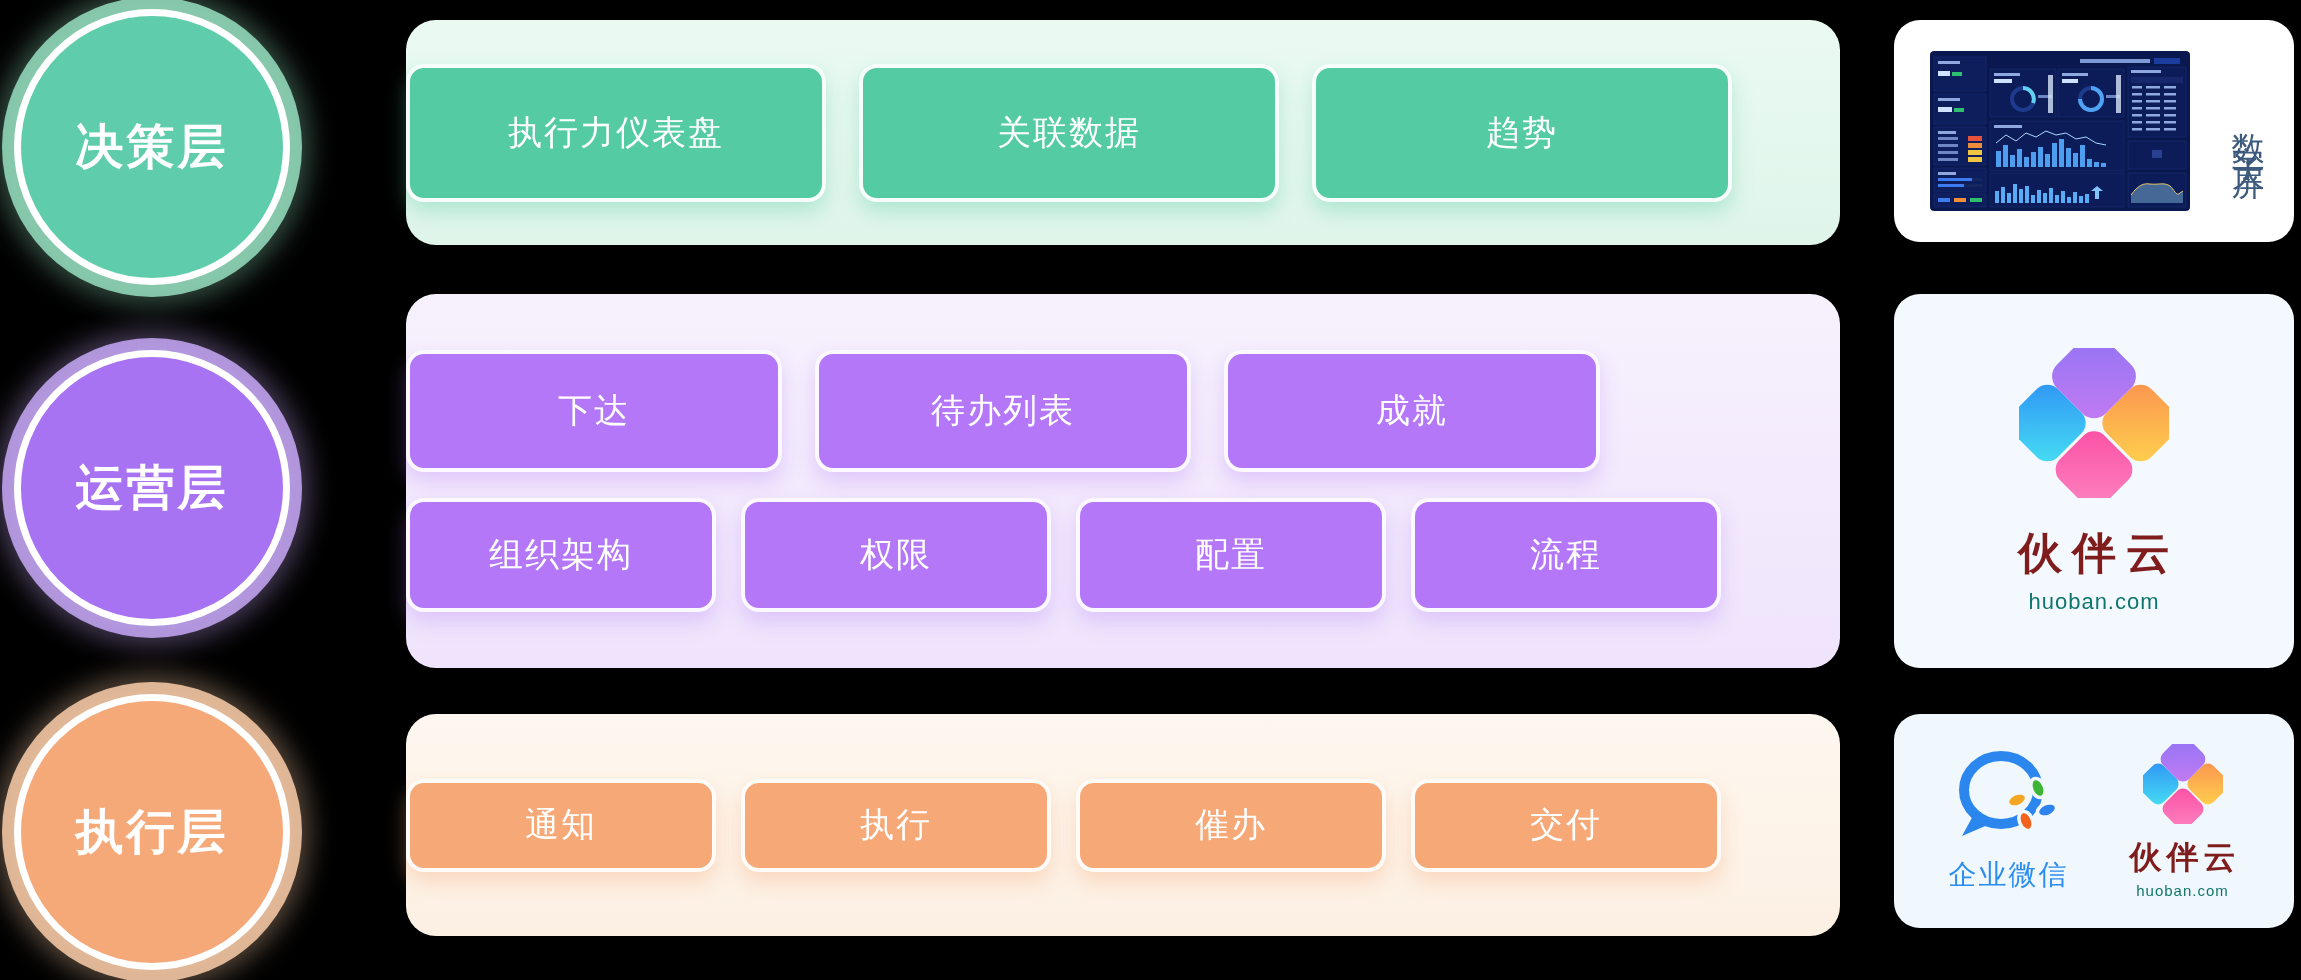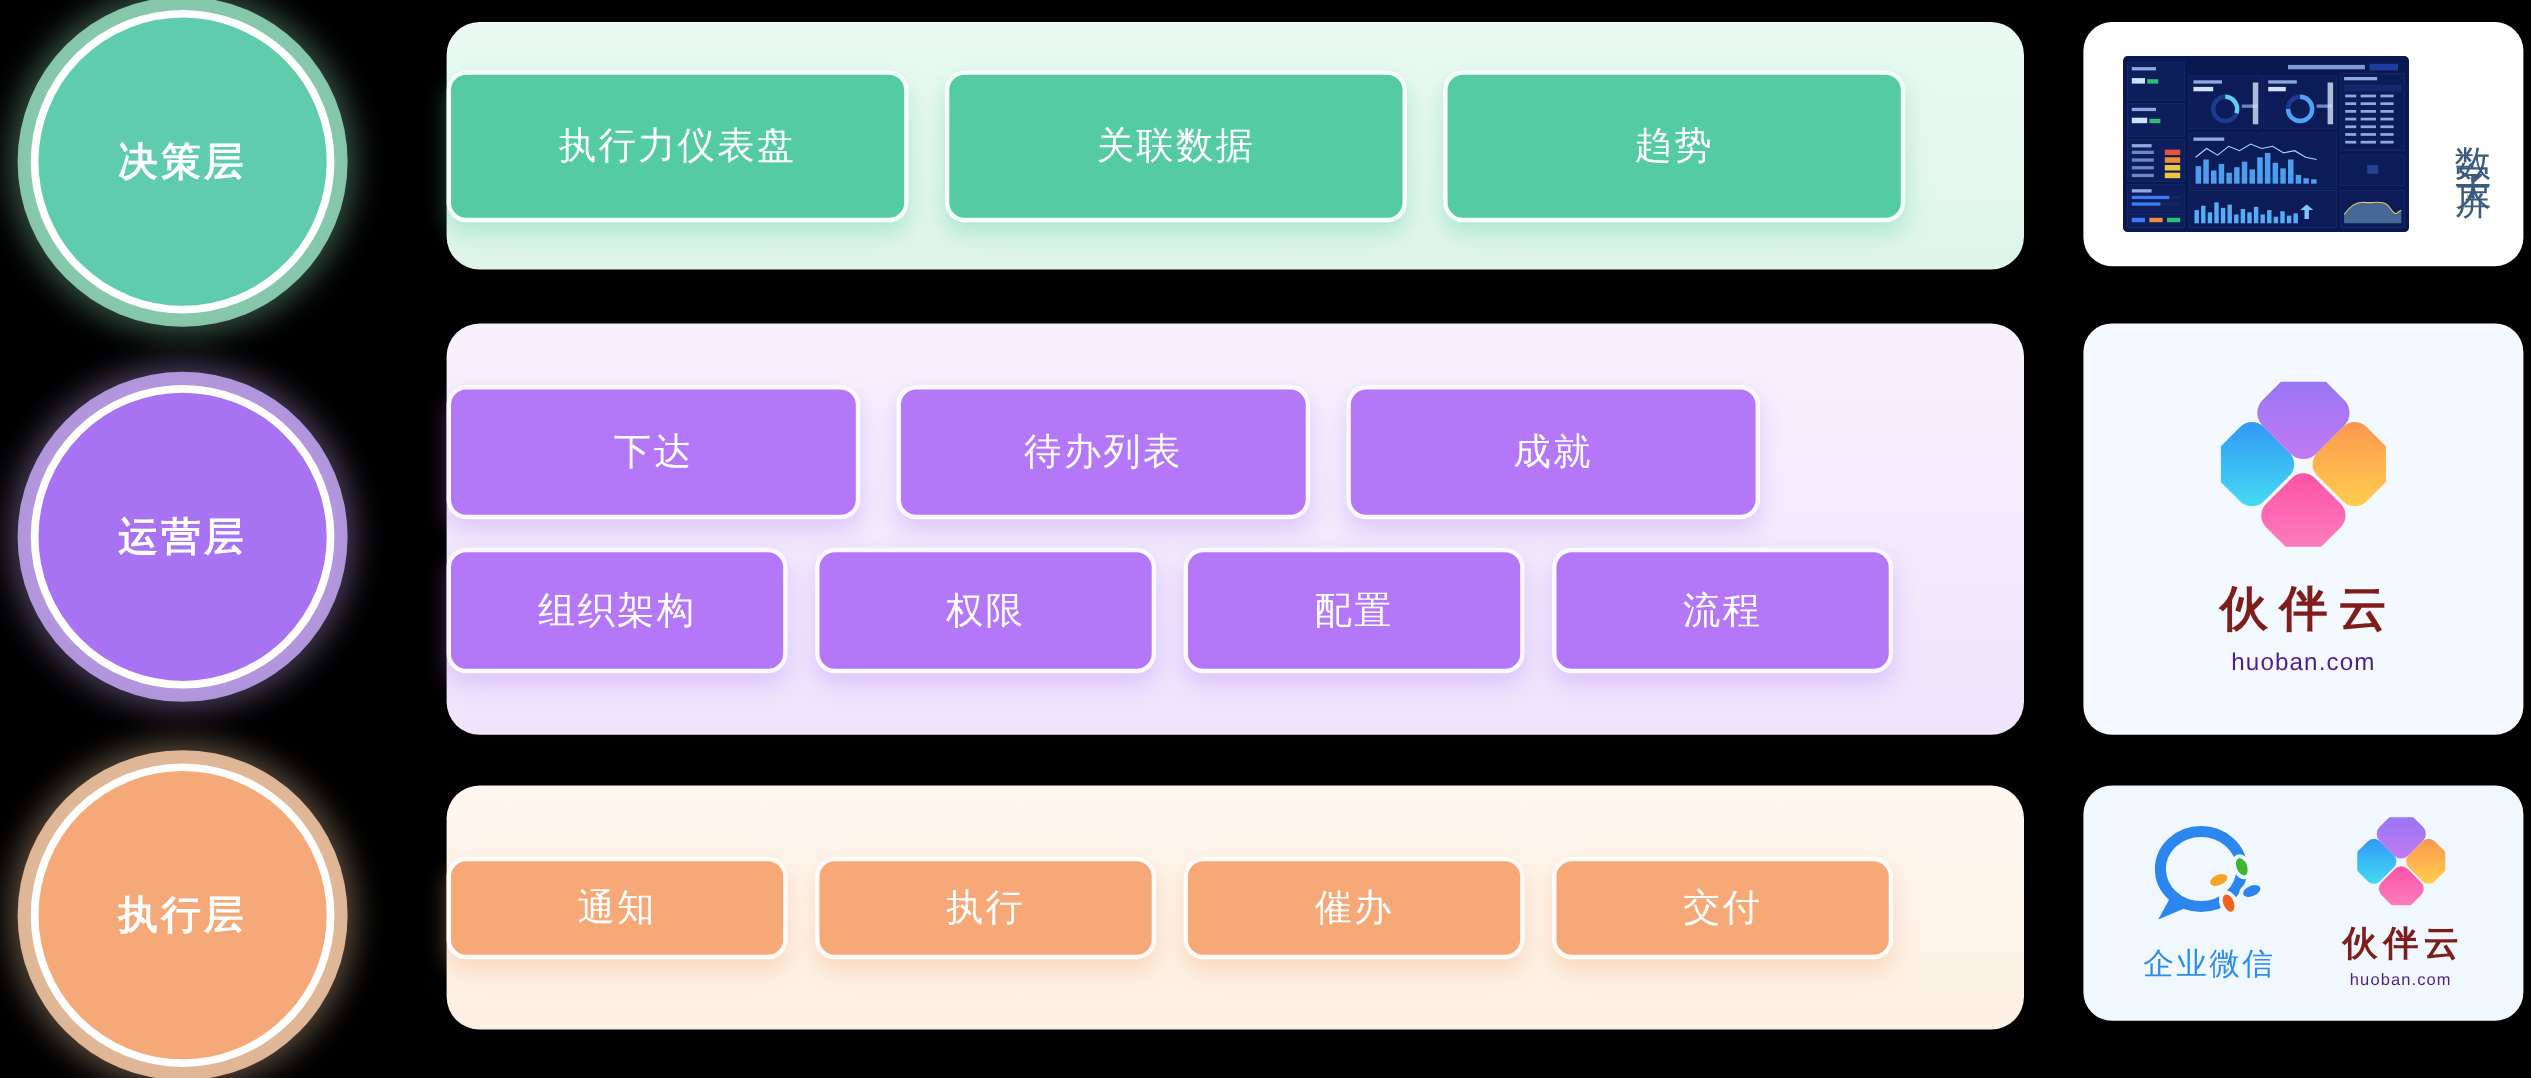--- a/index.html
+++ b/index.html
@@ -1,22 +1,22 @@
 <!DOCTYPE html>
 <html><head>
 <meta charset="utf-8">
 <style>
   html,body{margin:0;padding:0;background:#000;}
   body{font-family:"Liberation Sans","DejaVu Sans",sans-serif;}
   #canvas{position:relative;width:2301px;height:980px;background:#000;overflow:hidden;}
 
   
-  .circle{position:absolute;left:28px;width:262px;height:262px;border-radius:50%;
+  .circle{position:absolute;left:14px;width:262px;height:262px;border-radius:50%;
     border:7px solid #fff;display:flex;align-items:center;justify-content:center;
-    color:#fff;font-size:36px;font-weight:700;letter-spacing:3px;}
+    color:#fff;font-size:48px;font-weight:700;letter-spacing:3px;}
   .c1{top:9px;background:#5FCDAB;
       box-shadow:0 0 0 12px rgba(150,223,192,.85),0 0 26px 20px rgba(150,223,192,.35);}
   .c2{top:350px;background:#A873F2;
       box-shadow:0 0 0 12px rgba(199,168,247,.85),0 0 26px 20px rgba(199,168,247,.35);}
   .c3{top:694px;background:#F5A878;
       box-shadow:0 0 0 12px rgba(250,205,168,.85),0 0 26px 20px rgba(250,205,168,.35);}
 
   
   .panel{position:absolute;left:406px;width:1434px;border-radius:30px;
     display:flex;flex-direction:column;align-items:flex-start;justify-content:center;gap:26px;}
@@ -39,21 +39,21 @@
   .card1{top:20px;height:222px;background:#fff;box-shadow:0 12px 30px rgba(0,0,0,.10);}
   .card2{top:294px;height:374px;background:#F3F9FE;display:flex;flex-direction:column;
          align-items:center;justify-content:center;}
   .card3{top:714px;height:214px;background:#F0F7FD;display:flex;align-items:center;
          justify-content:center;gap:55px;}
   .dash-wrap{position:absolute;left:36px;top:31px;width:260px;height:160px;border-radius:4px;overflow:hidden;}
   .v-label{position:absolute;right:24px;top:50%;transform:translateY(-50%);
     writing-mode:vertical-rl;text-orientation:upright;font-size:33px;letter-spacing:12px;
     color:#3C5A7D;font-weight:500;}
   .brand-name{font-size:44px;font-weight:600;color:#7f1d1d;letter-spacing:10px;text-indent:10px;margin-top:22px;}
-  .brand-domain{font-size:22px;color:#4c1d95;letter-spacing:1px;margin-top:6px;font-weight:500;}
+  .brand-domain{font-size:22px;color:#0f766e;letter-spacing:1px;margin-top:6px;font-weight:500;}
   .logo-block{display:flex;flex-direction:column;align-items:center;}
   .wecom-label{font-size:28px;color:#2B8DF0;font-weight:500;letter-spacing:2px;margin-top:10px;}
   .brand-name.sm{font-size:32px;margin-top:8px;letter-spacing:5px;text-indent:5px;}
   .brand-domain.sm{font-size:15px;margin-top:2px;}
 </style>
 </head>
 <body>
 
 <div id="canvas">
 

